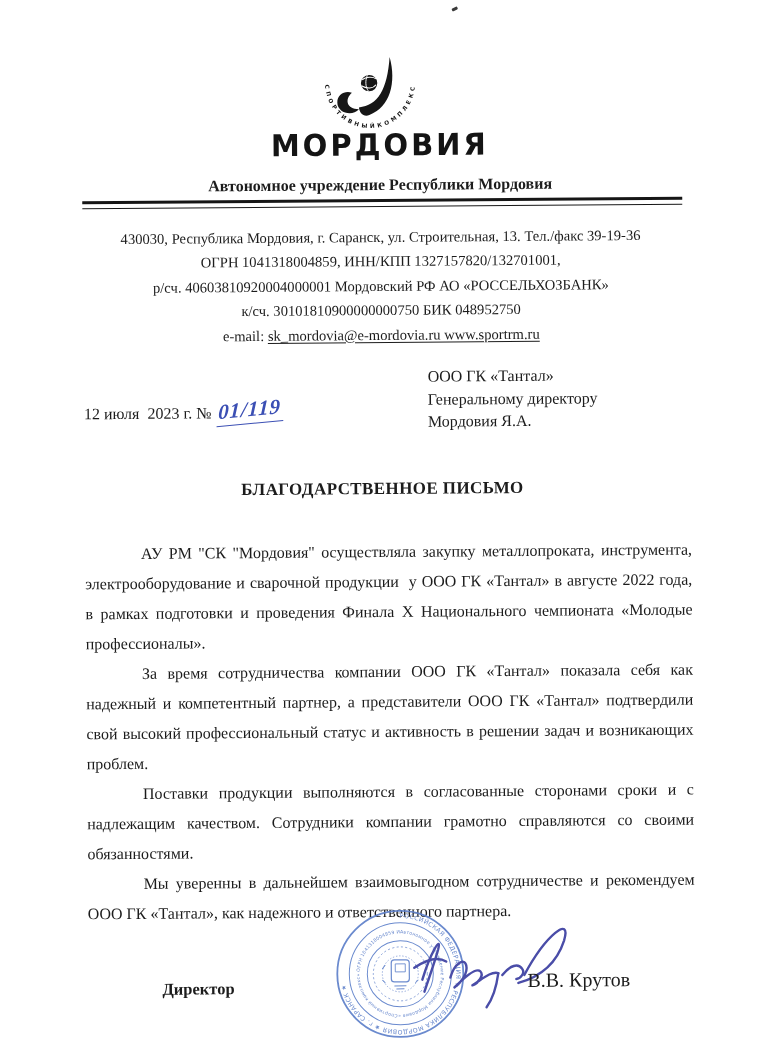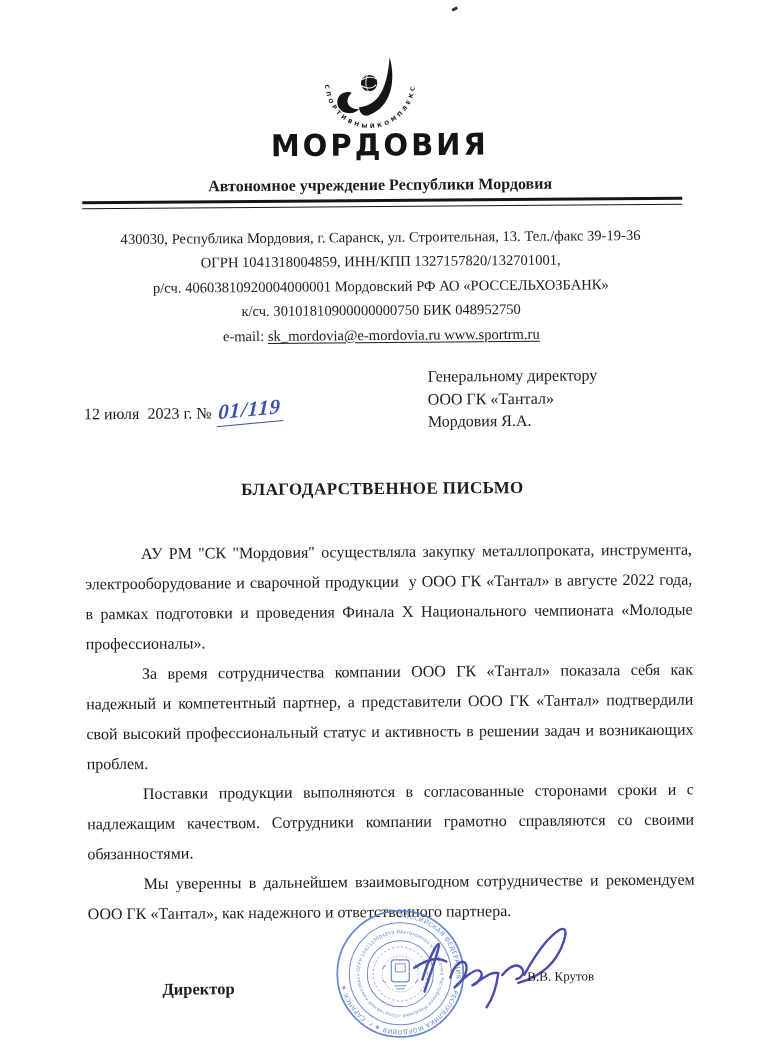--- a/index.html
+++ b/index.html
@@ -28,21 +28,21 @@
     border-bottom:1.6px solid #3b4fb4;padding:0 3px 1px 1px;}
   .addressee{left:428px;top:366px;font-size:16px;line-height:22.5px;}
   
   .title{left:0;top:479px;width:764px;text-align:center;font-weight:bold;font-size:17px;letter-spacing:0.4px;}
   
   .body-text{left:84px;top:537px;width:607px;font-size:16px;line-height:30px;
     text-align:justify;}
   .body-text p{margin:0;text-indent:56px;white-space:pre-wrap;}
   
   .sig-position{left:158px;top:978px;font-size:16.5px;font-weight:bold;}
-  .sig-name{left:523px;top:970px;font-size:13px;}
+  .sig-name{left:523px;top:970px;font-size:20px;}
   .stamp{left:329px;top:907px;width:134px;height:134px;opacity:0.9;}
   .signature-ink{left:398px;top:908px;width:200px;height:110px;}
   .speck{left:455px;top:8px;width:6px;height:3px;background:#3a3a3a;transform:rotate(-25deg);border-radius:1px;}
 </style>
 </head>
 <body>
 
 <div class="sheet">
 
   <div class="abs speck"></div>
@@ -74,22 +74,22 @@
     <div>430030, Республика Мордовия, г. Саранск, ул. Строительная, 13. Тел./факс 39-19-36</div>
     <div>ОГРН 1041318004859, ИНН/КПП 1327157820/132701001,</div>
     <div>р/сч. 40603810920004000001 Мордовский РФ АО «РОССЕЛЬХОЗБАНК»</div>
     <div>к/сч. 30101810900000000750 БИК 048952750</div>
     <div class="email"><span>e-mail: </span><u>sk_mordovia@e-mordovia.ru www.sportrm.ru</u></div>
   </div>
 
   <div class="abs date-line"><span>12 июля  2023 г. №</span><span class="hand-number">01/119</span></div>
 
   <div class="abs addressee">
+    <div>ООО ГК «Тантал»</div>
     <div>Генеральному директору</div>
-    <div>ООО ГК «Тантал»</div>
     <div>Мордовия Я.А.</div>
   </div>
 
   <div class="abs title">БЛАГОДАРСТВЕННОЕ ПИСЬМО</div>
 
   <div class="abs body-text">
     <p>АУ РМ "СК "Мордовия" осуществляла закупку металлопроката, инструмента, электрооборудование и сварочной продукции  у ООО ГК «Тантал» в августе 2022 года, в рамках подготовки и проведения Финала X Национального чемпионата «Молодые профессионалы».</p>
     <p>За время сотрудничества компании ООО ГК «Тантал» показала себя как надежный и компетентный партнер, а представители ООО ГК «Тантал» подтвердили свой высокий профессиональный статус и активность в решении задач и возникающих проблем.</p>
     <p>Поставки продукции выполняются в согласованные сторонами сроки и с надлежащим качеством. Сотрудники компании грамотно справляются со своими обязанностями.</p>
     <p>Мы уверенны в дальнейшем взаимовыгодном сотрудничестве и рекомендуем ООО ГК «Тантал», как надежного и ответственного партнера.</p>

